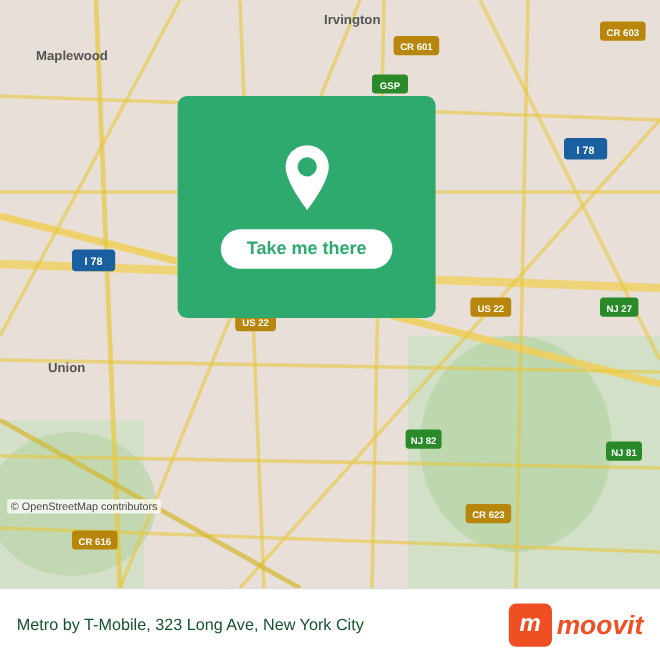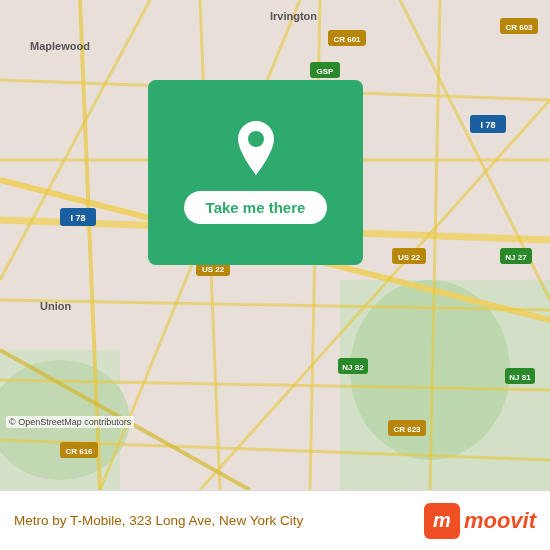--- a/index.html
+++ b/index.html
@@ -64,21 +64,21 @@
       background: white;
       display: flex;
       align-items: center;
       justify-content: space-between;
       padding: 0 14px;
       border-top: 1px solid #ddd;
     }
 
     #location-text {
       font-size: 13.5px;
-      color: #a16207;
+      color: #14532d;
       font-weight: 400;
       flex: 1;
     }
 
     #moovit-logo {
       display: flex;
       align-items: center;
       gap: 4px;
     }
 

